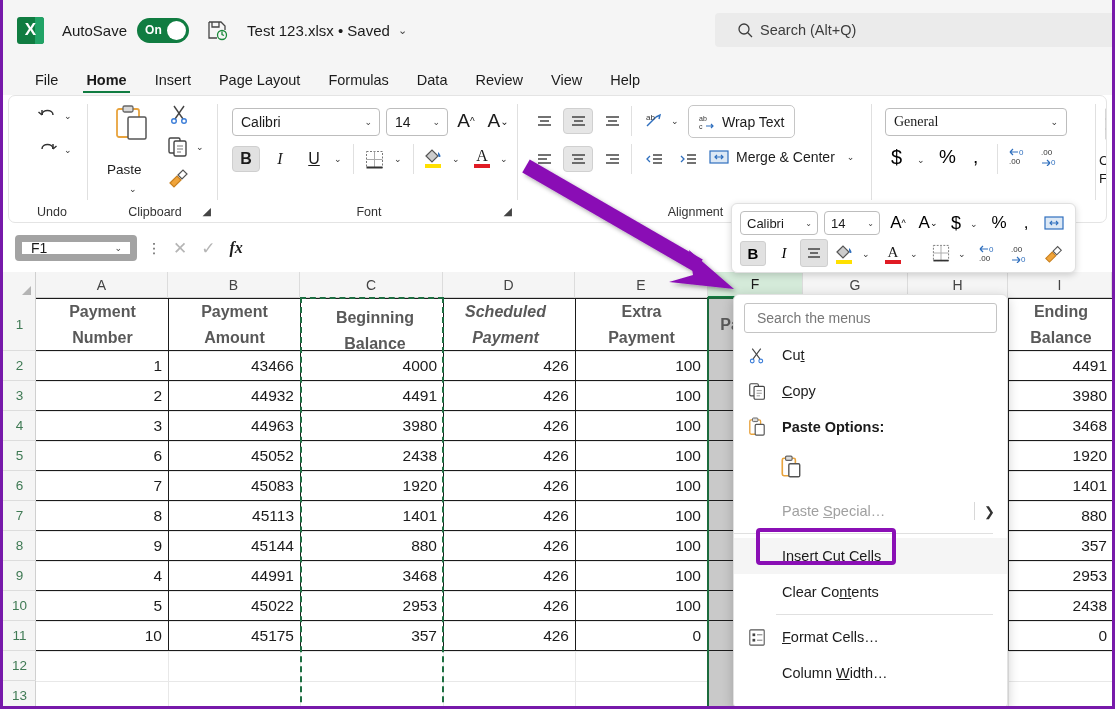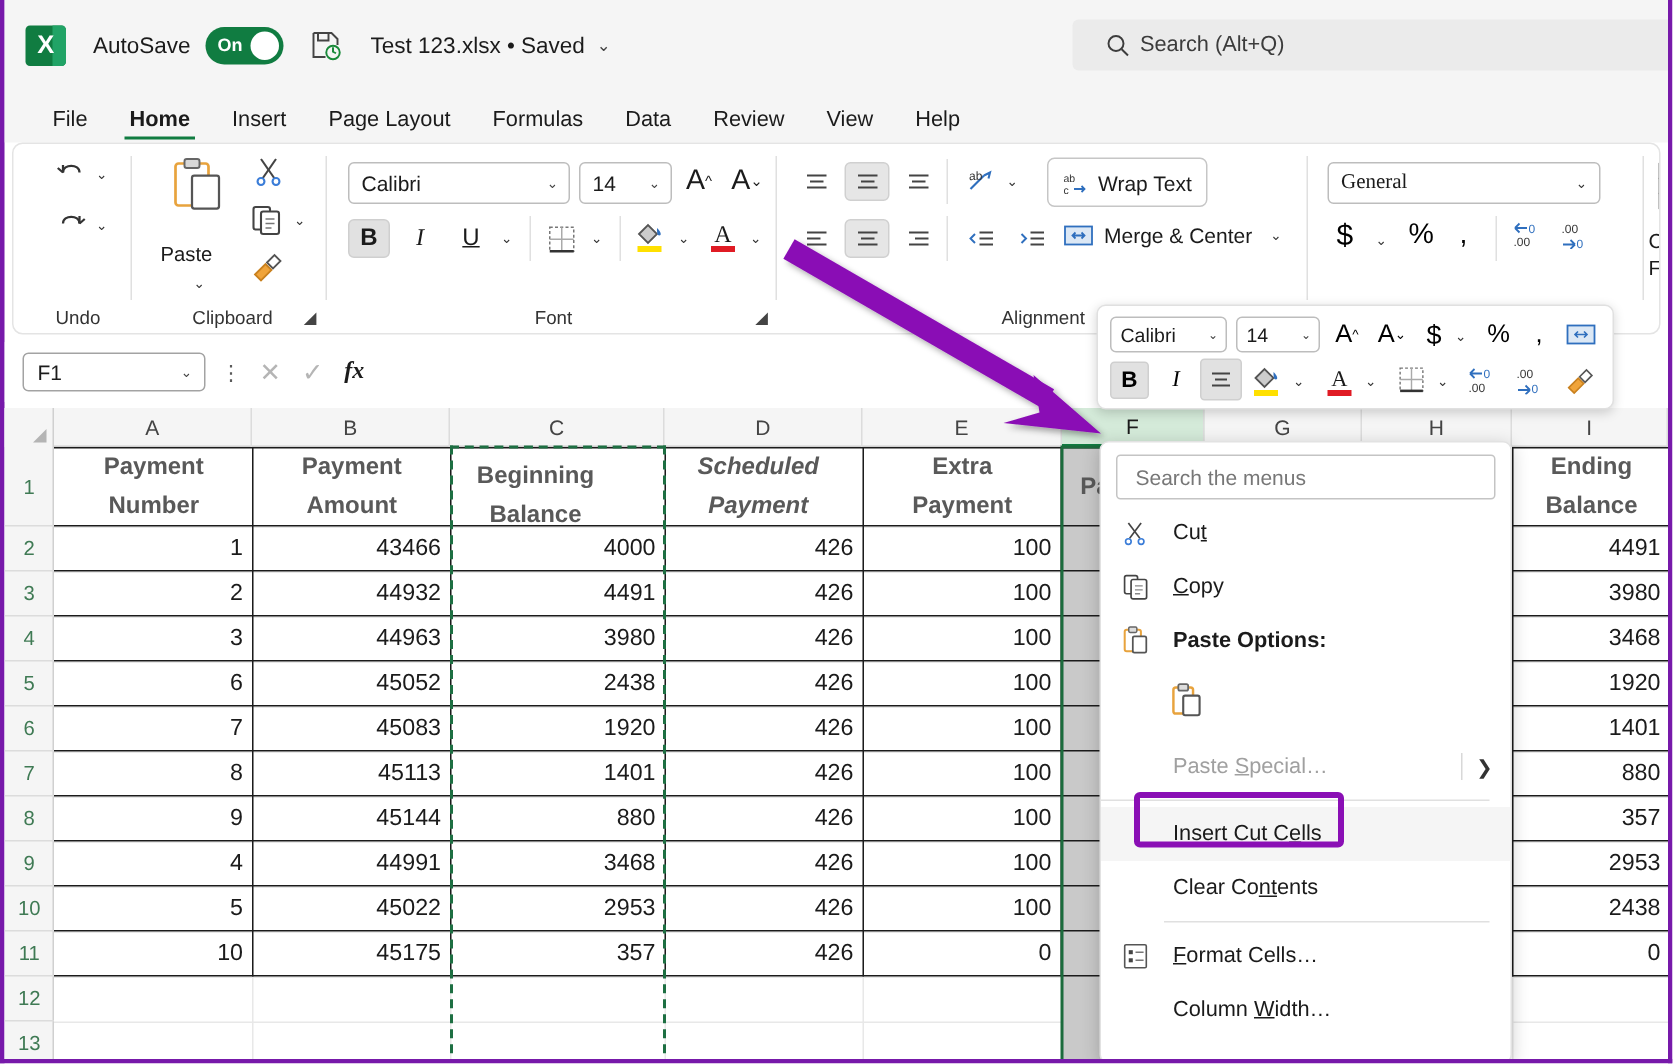--- a/index.html
+++ b/index.html
@@ -129,21 +129,21 @@
   }
   .nbtn { position: absolute; display: flex; align-items: center; justify-content: center; }
   
   .g-cond { left: 1090px; width: 90px; }
   .cond-lbl { position: absolute; top: 56px; left: 0; font-size: 13.5px; color: #1b1b1b; line-height: 18px; }
 
   
   .fbar { position: absolute; top: 228px; left: 0; right: 0; height: 40px; background: #fff;
     display: flex; align-items: center; }
   .namebox {
-    margin-left: 12px; width: 122px; height: 26px; border: 1px solid #a3a3a3; border-radius: 4px;
+    margin-left: 12px; width: 122px; height: 26px; border: 7px solid #a3a3a3; border-radius: 4px;
     display: flex; align-items: center; background: #fff;
   }
   .namebox .nv { margin-left: 9px; font-size: 14px; color: #1b1b1b; }
   .namebox .nc { margin-left: auto; margin-right: 8px; font-size: 9px; color: #444; }
   .dots { margin: 0 10px; color: #5a5a5a; font-size: 14px; letter-spacing: 0; line-height: 6px; }
   .fb-icons { display: flex; align-items: center; gap: 14px; margin-left: 2px; }
   .fb-x { font-size: 17px; color: #b5b5b5; }
   .fb-check { font-size: 17px; color: #b5b5b5; }
   .fb-fx { font-size: 16px; font-style: italic; font-family: "Liberation Serif", serif; font-weight: bold; color: #1b1b1b; }
   .fb-input {
@@ -409,21 +409,21 @@
       </div>
       <div class="rsep" style="left:108px; top:10px; height:30px;"></div>
       <div class="albtn" style="left:116px; top:12px;">
         <svg width="20" height="18" viewBox="0 0 20 18" fill="none" stroke="#2f6fbe" stroke-width="1.4">
           <path d="M3 14 L12 5"></path>
             <path d="M12 5 L16 3 L15 7"></path>
             <text x="2" y="8" font-size="8" fill="#333" stroke="none">ab</text>
         </svg>
       </div>
       <span class="chev" style="position:absolute; left:148px; top:20px;">⌄</span>
-      <div class="wrapbtn" style="left:175px; top:9px; height:33px;">
+      <div class="wrapbtn" style="left:165px; top:9px; height:33px;">
         <svg width="18" height="18" viewBox="0 0 18 18" fill="none" stroke="#2f6fbe" stroke-width="1.2">
           <text x="1" y="8" font-size="7" fill="#333" stroke="none">ab</text>
           <text x="1" y="16" font-size="7" fill="#333" stroke="none">c</text>
           <path d="M8 13 h7 M13 11 l2 2 l-2 2"></path>
         </svg>
         <span style="margin-left:6px;">Wrap Text</span>
       </div>
 
       <div class="albtn" style="left:6px; top:50px;">
         <svg width="17" height="15" viewBox="0 0 17 15" stroke="#444" stroke-width="1.4">
@@ -617,21 +617,21 @@
       <div class="marching" style="left:264px; top:-1px; width:144px; height:475px;"></div>
 
       <div class="cell hdr" style="left:1px;   top:1px;  width:131px; height:51px;">
         <span>Payment</span>
         <span>Number</span>
       </div>
       <div class="cell hdr" style="left:133px; top:1px;  width:131px; height:51px;">
         <span>Payment</span>
         <span>Amount</span>
       </div>
-      <div class="cell hdr" style="left:250px; top:1px;  width:142px; height:63px;">
+      <div class="cell hdr" style="left:268px; top:1px;  width:142px; height:63px;">
         <span>Beginning</span>
         <span>Balance</span>
       </div>
       <div class="cell hdr" style="left:404px; top:1px;  width:131px; height:51px;font-style:italic;">
         <span>Scheduled</span>
         <span>Payment</span>
       </div>
       <div class="cell hdr" style="left:540px; top:1px;  width:131px; height:51px;">
         <span>Extra</span>
         <span>Payment</span>

